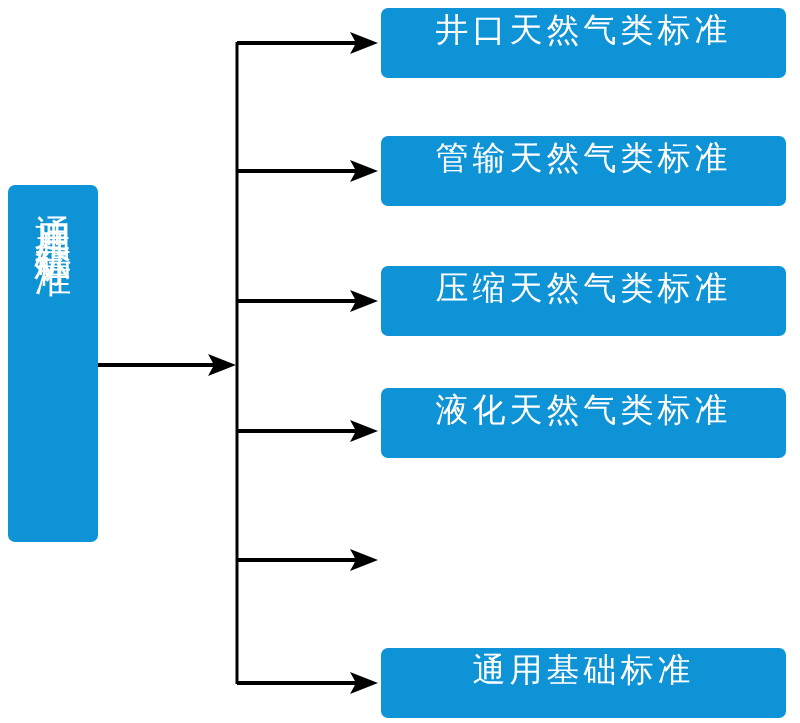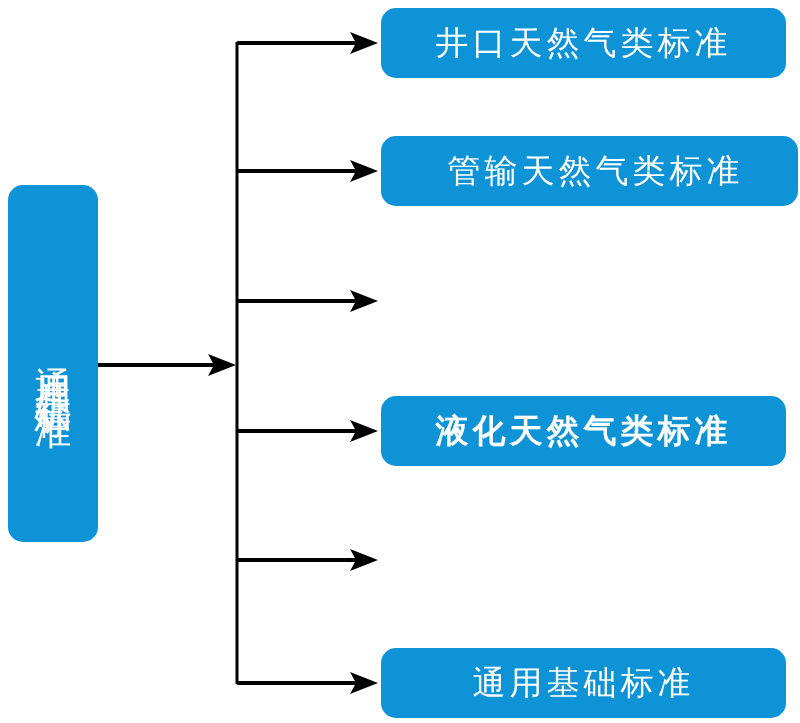--- a/index.html
+++ b/index.html
@@ -28,23 +28,23 @@
   }
   .connectors polygon {
     fill: var(--connector, #000000);
     stroke: none;
   }
   .node {
     position: absolute;
     background: var(--node-fill, #0e93d7);
     color: var(--node-text, #ffffff);
     display: flex;
-    align-items: center;
+    align-items: flex-start;
     justify-content: center;
-    border-radius: 15px;
+    border-radius: 7px;
   }
   .node.root {
     left: 8px;
     top: 185px;
     width: 90px;
     height: 357px;
   }
   .node.root .vtext {
     writing-mode: vertical-rl;
     text-orientation: upright;
@@ -55,23 +55,23 @@
   }
   .node.branch {
     left: 381px;
     width: 405px;
     height: 70px;
     font-size: 33px;
     letter-spacing: 4px;
     white-space: nowrap;
   }
   .node.b1 { top: 8px; }
-  .node.b2 { top: 136px; padding-left: 12px; }
+  .node.b2 { top: 136px; }
   .node.b3 { top: 266px; }
-  .node.b4 { top: 396px; font-weight: bold; }
+  .node.b4 { top: 388px; }
   .node.b5 { top: 525px; }
   .node.b6 { top: 648px; }
 </style>
 </head>
 <body>
 
 <div class="canvas">
 
   <svg class="connectors" viewBox="0 0 800 723" xmlns="http://www.w3.org/2000/svg">
 
@@ -111,20 +111,23 @@
   <div class="node root">
     <span class="vtext">通用基础标准</span>
   </div>
 
   <div class="node branch b1">
     <span>井口天然气类标准</span>
   </div>
   <div class="node branch b2">
     <span>管输天然气类标准</span>
   </div>
+  <div class="node branch b3">
+    <span>压缩天然气类标准</span>
+  </div>
   <div class="node branch b4">
     <span>液化天然气类标准</span>
   </div>
   <div class="node branch b6">
     <span>通用基础标准</span>
   </div>
 
 </div>
 
 </body></html>

